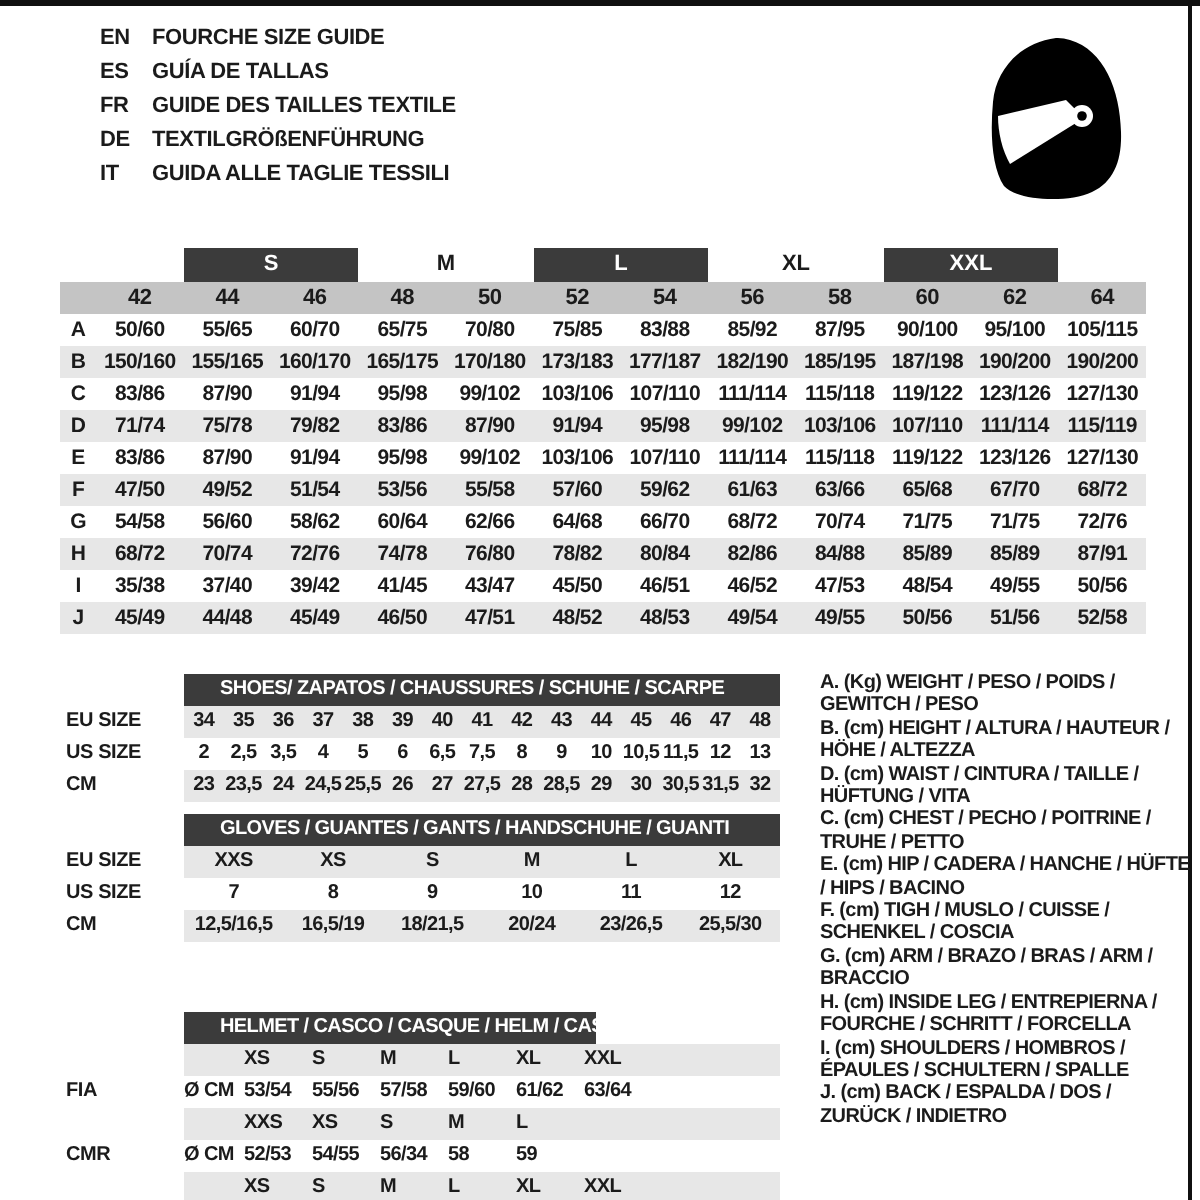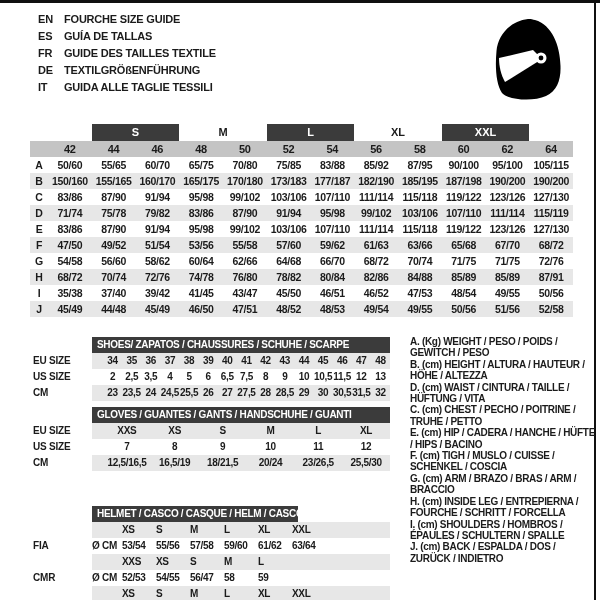--- a/index.html
+++ b/index.html
@@ -3,44 +3,44 @@
 <meta charset="utf-8">
 <style>
   html,body{margin:0;padding:0;background:#fff;}
   .page{position:relative;width:600px;height:600px;background:#fff;overflow:hidden;
         font-family:"Liberation Sans",sans-serif;font-weight:700;color:#1b1b1b;}
   .border-top{position:absolute;top:0;left:0;width:600px;height:3px;background:#101010;}
   .border-right{position:absolute;top:0;left:594px;width:2px;height:600px;background:#101010;}
 
   
   .lang{position:absolute;top:11px;left:38px;font-size:11px;letter-spacing:-0.2px;}
-  .lang-row{display:flex;height:17px;line-height:17px;}
+  .lang-row{display:flex;height:17px;line-height:17px;margin-left:12px;}
   .lang-code{width:26px;}
 
   
   .helmet-ic{position:absolute;left:489px;top:14px;}
 
   
   .size-table{position:absolute;left:30px;top:124px;width:543px;}
   .st-group-row,.st-row{display:grid;grid-template-columns:18px repeat(12,1fr);text-align:center;}
   .st-group-row{height:17px;line-height:17px;font-size:11px;}
   .group-dark{background:#3b3b3b;color:#fff;}
   .st-row{height:16px;line-height:16px;font-size:10.5px;letter-spacing:-0.3px;white-space:nowrap;}
   .st-sizes{background:#c4c4c4;font-size:11px;letter-spacing:-0.2px;}
   .st-row.shade{background:#e7e7e7;}
 
   
   .sec{position:absolute;left:30px;width:360px;}
   .sec-shoes{top:337px;} .sec-gloves{top:407px;} .sec-helmet{top:478px;margin-top:28px;}
   .sec-bar{margin-left:62px;width:298px;height:16px;line-height:16px;background:#3b3b3b;color:#fff;
-           font-size:10px;letter-spacing:-0.3px;padding-left:5px;box-sizing:border-box;white-space:nowrap;}
+           font-size:10px;letter-spacing:-0.3px;padding-left:18px;box-sizing:border-box;white-space:nowrap;}
   .sec-bar.narrow{width:206px;}
   .sec-row{display:flex;height:16px;line-height:16px;font-size:10px;}
   .sec-label{width:62px;padding-left:3px;box-sizing:border-box;letter-spacing:-0.2px;}
-  .sec-vals{flex:1;display:grid;text-align:center;letter-spacing:-0.3px;white-space:nowrap;padding-left:11px;}
+  .sec-vals{flex:1;display:grid;text-align:center;letter-spacing:-0.3px;white-space:nowrap;}
   .cols15{grid-template-columns:repeat(15,1fr);}
   .cols6{grid-template-columns:repeat(6,1fr);}
   .shaded{background:#e7e7e7;}
   .helm-vals{flex:1;display:grid;grid-template-columns:30px repeat(6,34px) 1fr;text-align:left;
              letter-spacing:-0.3px;white-space:nowrap;}
 
   
   .legend{position:absolute;left:410px;top:336px;width:188px;font-size:10px;
           letter-spacing:-0.3px;line-height:11.4px;}
 </style>
@@ -397,21 +397,21 @@
           <div>M</div>
           <div>L</div>
         </div>
       </div>
       <div class="sec-row">
         <div class="sec-label">CMR</div>
         <div class="helm-vals">
           <div>Ø CM</div>
           <div>52/53</div>
           <div>54/55</div>
-          <div>56/47</div>
+          <div>56/34</div>
           <div>58</div>
           <div>59</div>
         </div>
       </div>
       <div class="sec-row">
         <div class="sec-label"></div>
         <div class="helm-vals shaded">
           <div></div>
           <div>XS</div>
           <div>S</div>

